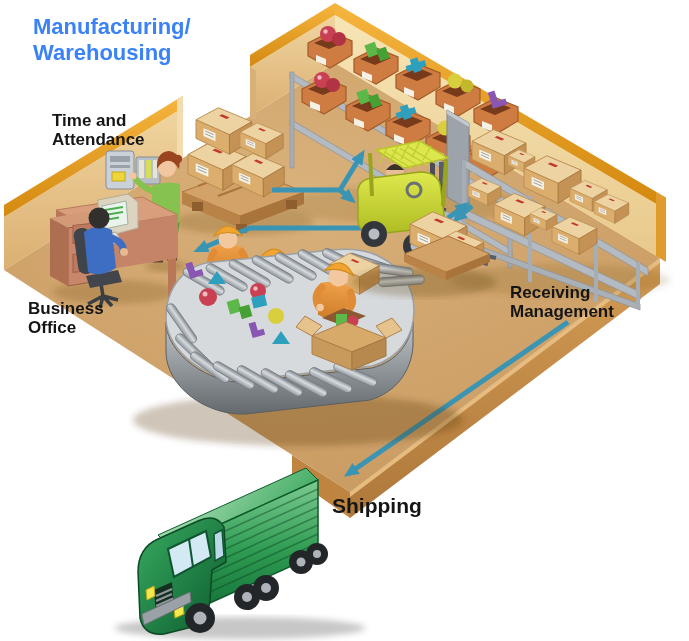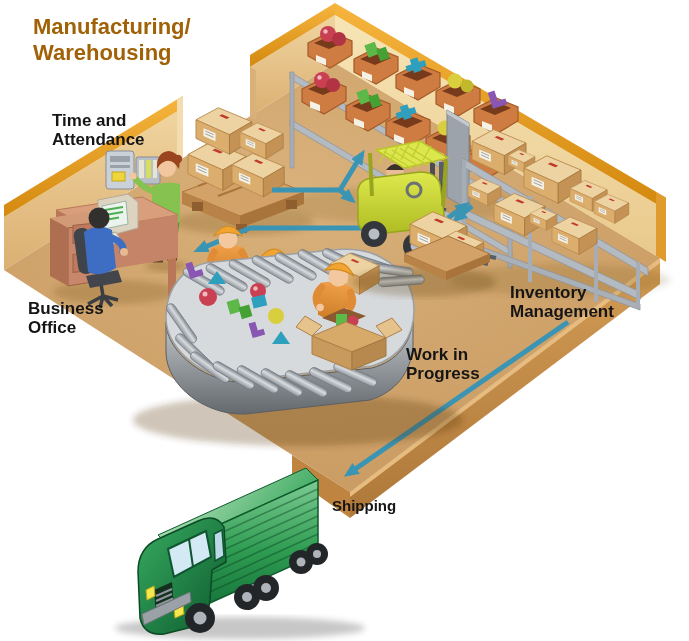--- a/index.html
+++ b/index.html
@@ -1,28 +1,28 @@
 <!DOCTYPE html>
 <html><head>
 <meta charset="utf-8">
 <style>
   html,body{margin:0;padding:0;background:#fff;}
   .stage{position:relative;width:689px;height:641px;background:#ffffff;overflow:hidden;
          font-family:"Liberation Sans",sans-serif;}
   .stage svg{position:absolute;left:0;top:0;}
   .lbl{position:absolute;font-weight:bold;color:#151515;font-size:17px;line-height:19px;
        white-space:pre-line;text-align:left;pointer-events:none;}
-  .lbl-title{position:absolute;left:33px;top:14px;width:230px;font-weight:bold;color:#a16207;
+  .lbl-title{position:absolute;left:33px;top:14px;width:230px;font-weight:bold;color:#3b82f6;
        font-size:22px;line-height:26px;white-space:pre-line;text-align:left;}
   .lbl-time{left:52px;top:111px;width:142px;}
   .lbl-business{left:28px;top:299px;width:120px;}
   .lbl-receiving{left:396px;top:269px;width:110px;text-align:left;}
   .lbl-inventory{left:510px;top:283px;width:152px;}
   .lbl-wip{left:406px;top:345px;width:112px;}
-  .lbl-shipping{left:332px;top:496px;width:130px;text-align:left;font-size:15px;}
+  .lbl-shipping{left:332px;top:496px;width:130px;text-align:left;font-size:21px;}
 </style>
 </head>
 <body>
 
 <div class="stage">
 <svg width="689" height="641" viewBox="0 0 689 641">
   <defs>
     <linearGradient id="gWallL" x1="0" y1="0" x2="0" y2="1">
       <stop offset="0" stop-color="#F0D5A0"></stop>
           <stop offset="1" stop-color="#DBAF72"></stop>
@@ -418,18 +418,16 @@
         <circle cx="200" cy="618" r="6.5" fill="#AEB4BA"></circle>
   </g>
 </svg>
 
 <div class="lbl-title">Manufacturing/
 Warehousing</div>
 <div class="lbl lbl-time">Time and
 Attendance</div>
 <div class="lbl lbl-business">Business
 Office</div>
-<div class="lbl lbl-inventory">Inventory
+<div class="lbl lbl-inventory">Receiving
 Management</div>
-<div class="lbl lbl-wip">Work in
-Progress</div>
 <div class="lbl lbl-shipping">Shipping</div>
 </div>
 
 </body></html>

